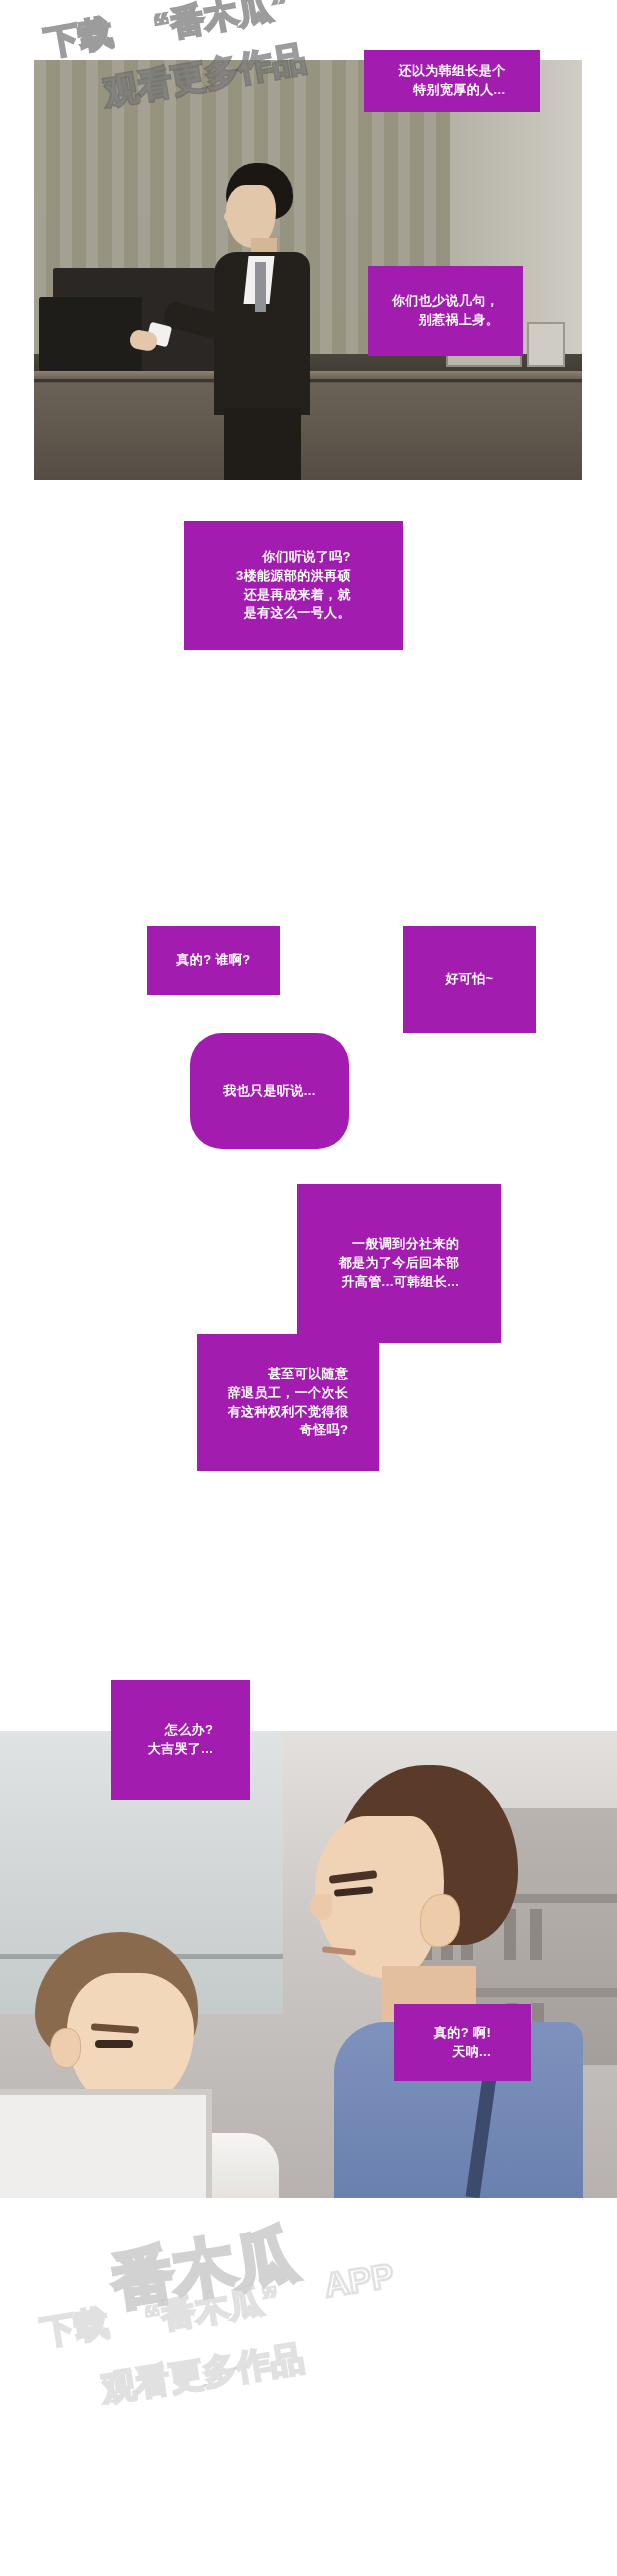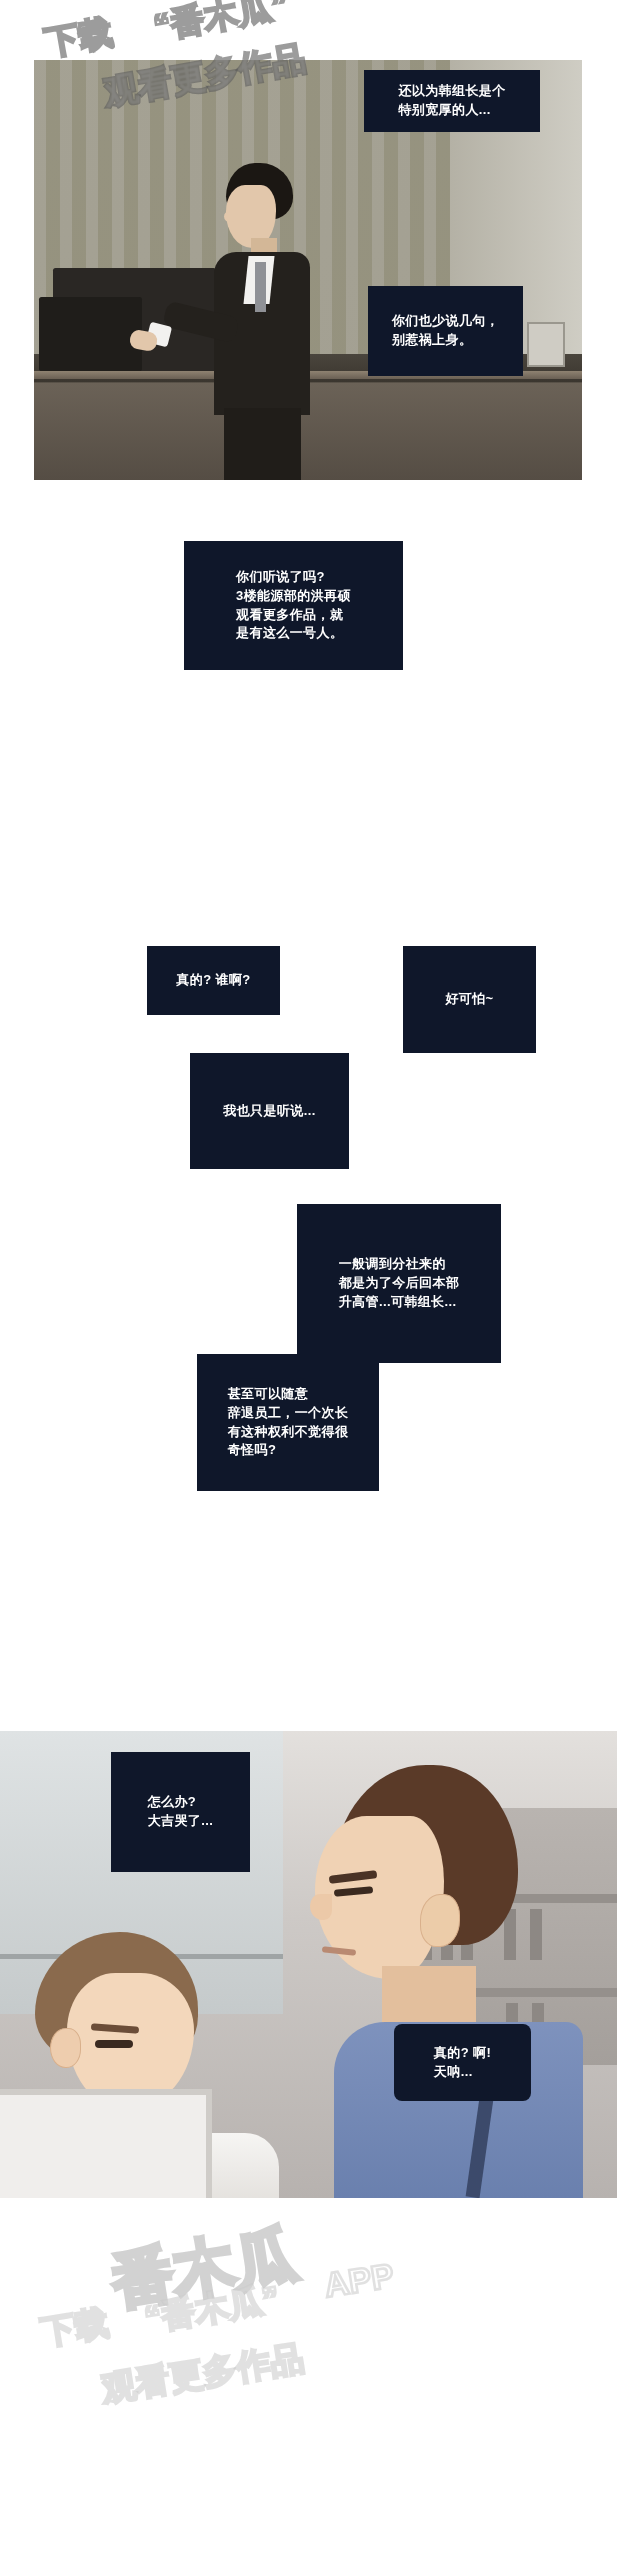--- a/index.html
+++ b/index.html
@@ -14,33 +14,32 @@
     background:#ffffff;
     overflow:hidden;
   }
 
   
   .panel{position:absolute;overflow:hidden;}
 
   
   .bubble{
     position:absolute;
-    background:#0f172a;
+    background:#a21caf;
     color:#ffffff;
     display:flex;
     align-items:center;
     justify-content:center;
-    text-align:left;
+    text-align:right;
     font-weight:bold;
     line-height:1.45;
     letter-spacing:0.4px;
     box-sizing:border-box;
     white-space:pre-line;
     z-index:20;
-    margin-top:20px;
   }
 
   
   .wm{
     position:absolute;
     color:rgba(255,255,255,0.0);
     font-weight:bold;
     white-space:nowrap;
     -webkit-text-stroke:2.6px rgba(120,120,120,0.55);
     text-shadow:0 0 1.7px rgba(255,255,255,0.35);
@@ -272,44 +271,44 @@
 
 
   <div class="bubble" id="bubble-1" style="left:364px;top:50px;width:176px;height:62px;font-size:13px;">还以为韩组长是个
 特别宽厚的人...</div>
 
   <div class="bubble" id="bubble-2" style="left:368px;top:266px;width:155px;height:90px;font-size:13px;">你们也少说几句，
 别惹祸上身。</div>
 
   <div class="bubble" id="bubble-3" style="left:184px;top:521px;width:219px;height:129px;font-size:13px;">你们听说了吗?
 3楼能源部的洪再硕
-观看更多作品，就
+还是再成来着，就
 是有这么一号人。</div>
 
 
   <div class="bubble" id="bubble-5" style="left:147px;top:926px;width:133px;height:69px;font-size:13px;">真的? 谁啊?</div>
 
   <div class="bubble" id="bubble-6" style="left:403px;top:926px;width:133px;height:107px;font-size:13px;">好可怕~</div>
 
-  <div class="bubble" id="bubble-7" style="left:190px;top:1033px;width:159px;height:116px;font-size:13px;">我也只是听说...</div>
+  <div class="bubble" id="bubble-7" style="left:190px;top:1033px;width:159px;height:116px;font-size:13px;border-radius:32px;">我也只是听说...</div>
 
   <div class="bubble" id="bubble-8" style="left:297px;top:1184px;width:204px;height:159px;font-size:13px;">一般调到分社来的
 都是为了今后回本部
 升高管...可韩组长...</div>
 
   <div class="bubble" id="bubble-9" style="left:197px;top:1334px;width:182px;height:137px;font-size:13px;">甚至可以随意
 辞退员工，一个次长
 有这种权利不觉得很
 奇怪吗?</div>
 
 
-  <div class="bubble" id="bubble-11" style="left:111px;top:1732px;width:139px;height:120px;font-size:13px;">怎么办?
+  <div class="bubble" id="bubble-11" style="left:111px;top:1680px;width:139px;height:120px;font-size:13px;">怎么办?
 大吉哭了...</div>
 
-  <div class="bubble" id="bubble-12" style="left:394px;top:2004px;width:137px;height:77px;font-size:13px;border-radius:8px;">真的? 啊!
+  <div class="bubble" id="bubble-12" style="left:394px;top:2004px;width:137px;height:77px;font-size:13px;">真的? 啊!
 天呐...</div>
 
   <div class="wm wm-dark" style="left:45px;top:15.4px;font-size:34px;transform:rotate(-10deg);">下载</div>
   <div class="wm wm-dark" style="left:153px;top:-6.9px;font-size:34px;transform:rotate(-10deg);">“番木瓜”</div>
   <div class="wm wm-dark" style="left:103px;top:53px;font-size:34px;transform:rotate(-10deg);">观看更多作品</div>
 
   <div class="wm-big" style="left:111px;top:2226px;font-size:62px;transform:rotate(-9deg);">番木瓜</div>
   <div class="wm wm-light" style="left:41px;top:2305px;font-size:34px;transform:rotate(-9deg);">下载</div>
   <div class="wm wm-light" style="left:144px;top:2286px;font-size:34px;transform:rotate(-9deg);">“番木瓜”</div>
   <div class="wm wm-light" style="left:324px;top:2261px;font-size:34px;transform:rotate(-9deg);">APP</div>

